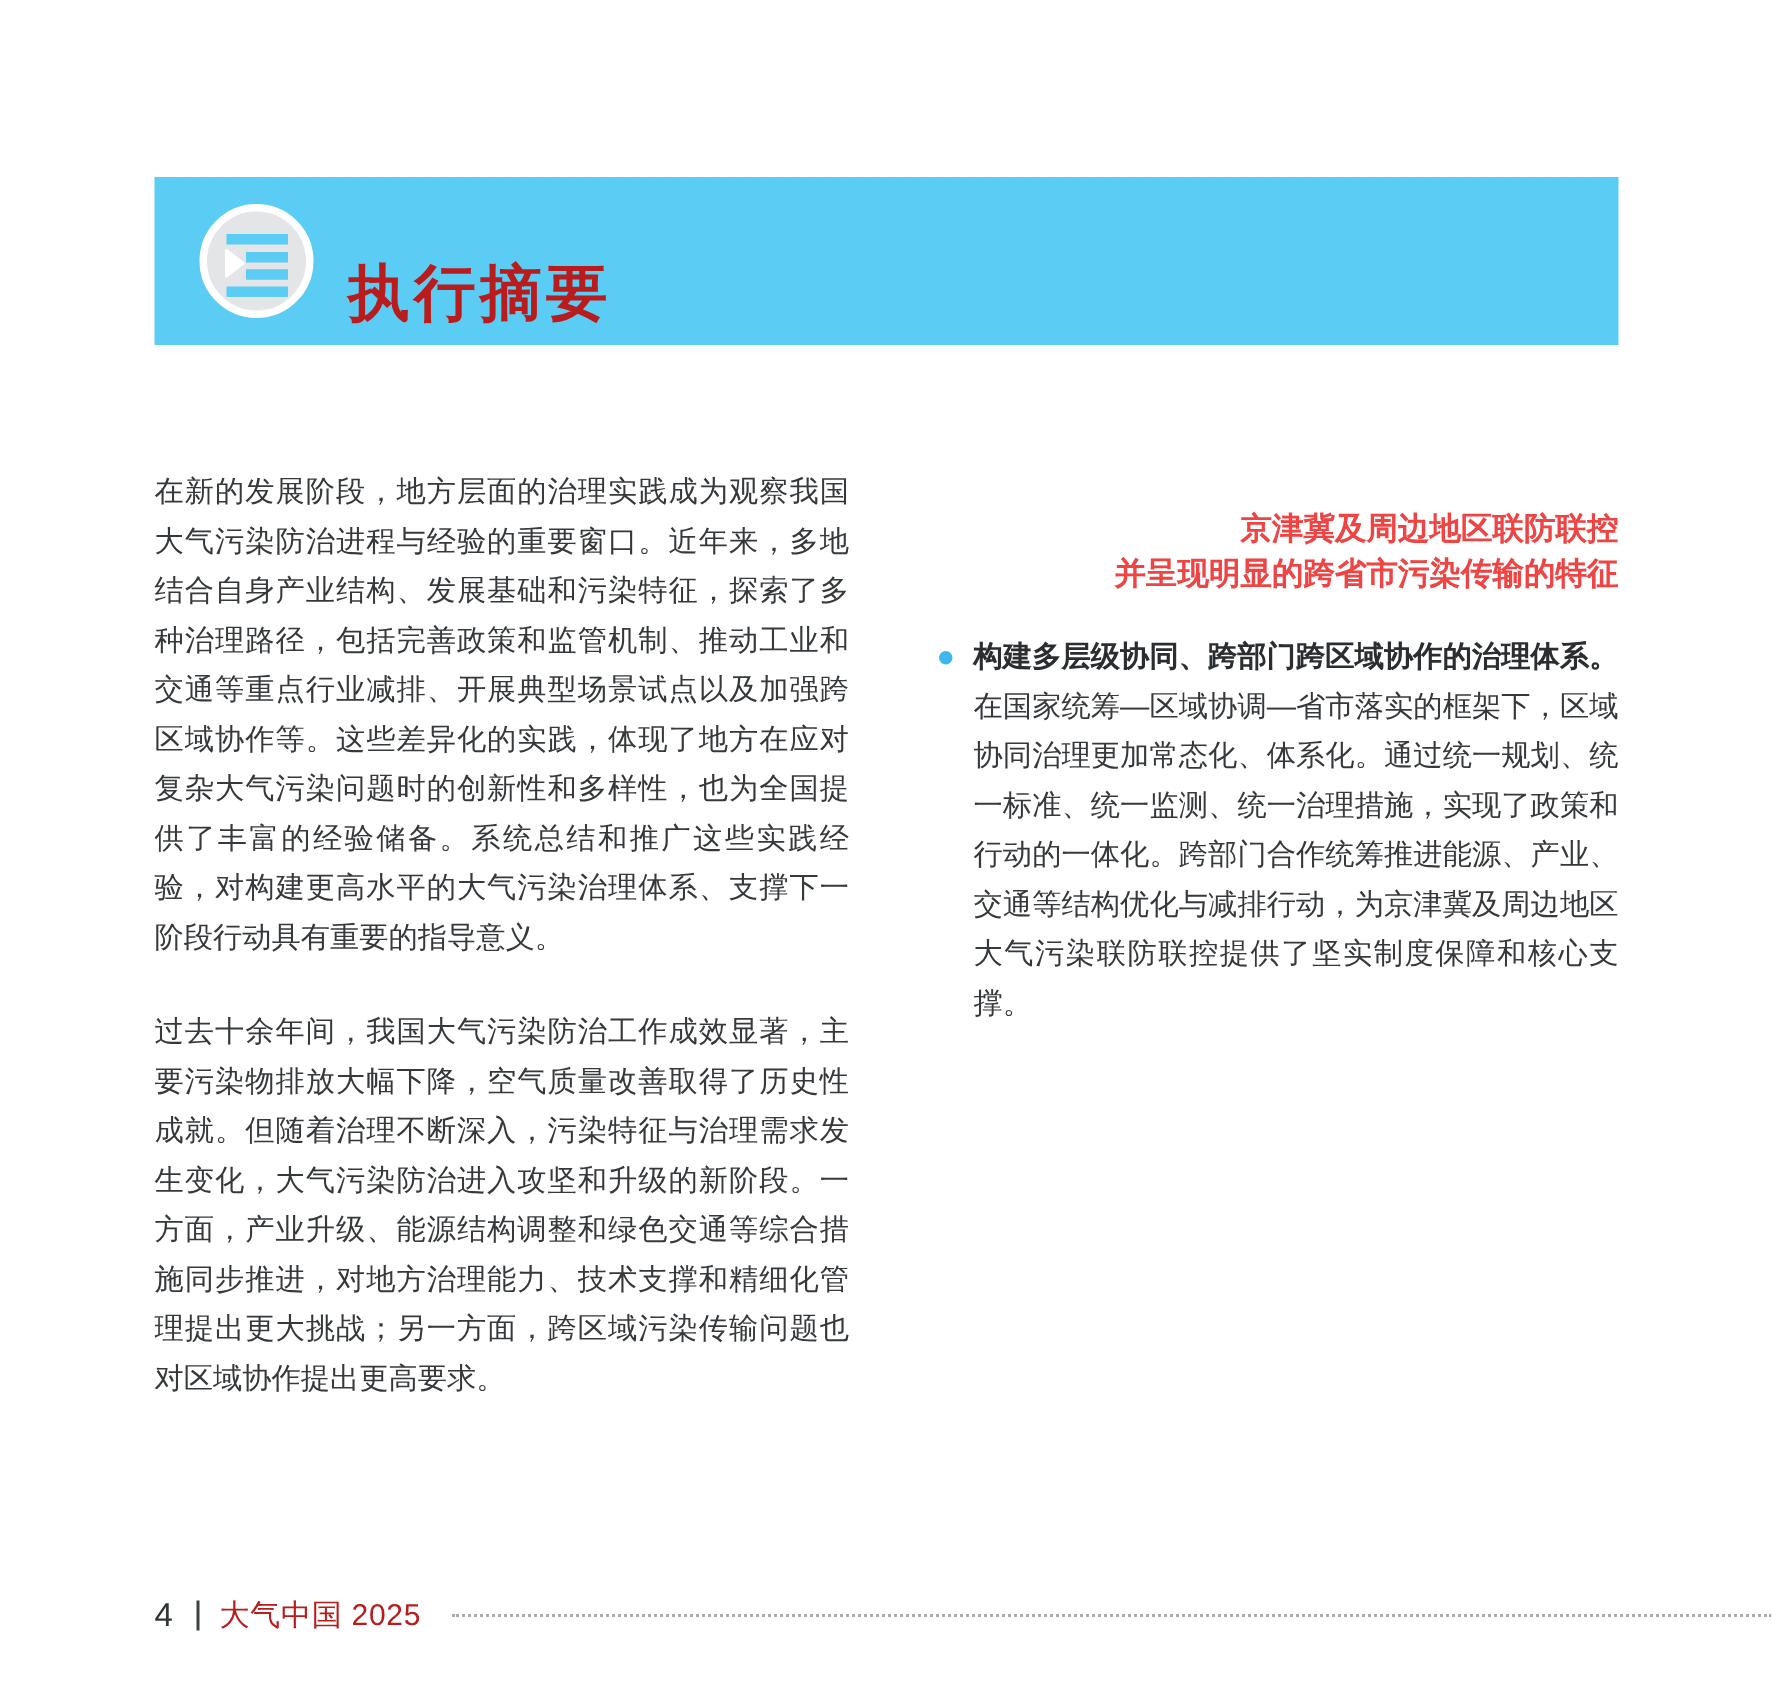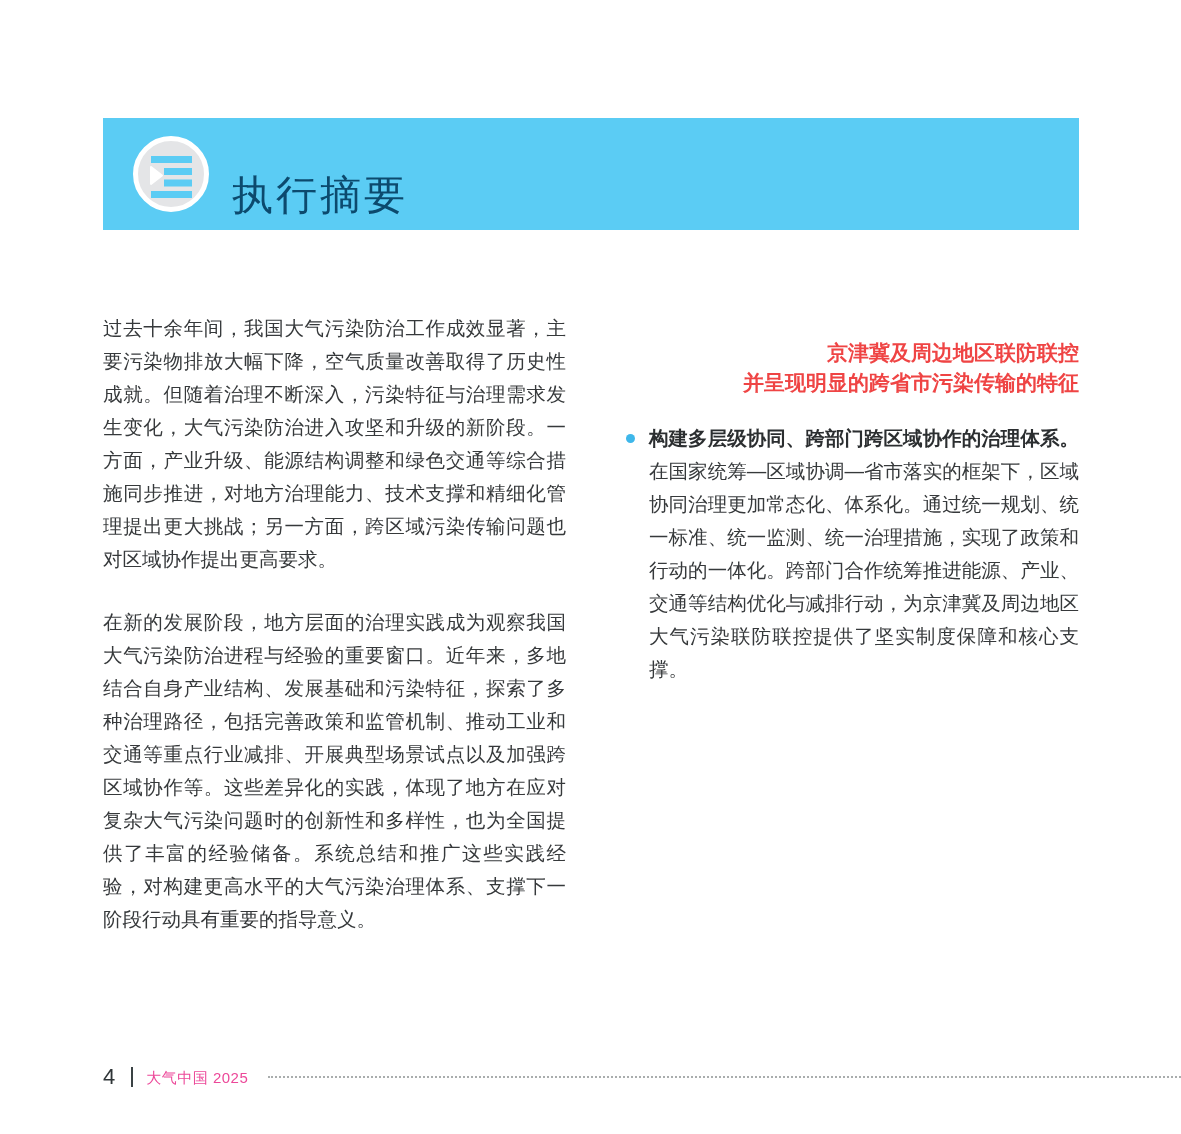--- a/index.html
+++ b/index.html
@@ -21,23 +21,23 @@
     background: #5bccf4;
     display: flex;
     align-items: center;
   }
   .banner-icon {
     width: 78px; height: 78px;
     margin-left: 29px;
     flex: 0 0 auto;
   }
   .banner-title {
-    color: #0c4a6e;
+    color: #b91c1c;
     font-size: 41px;
-    font-weight: normal;
+    font-weight: bold;
     letter-spacing: 3px;
     margin-left: 22px;
     line-height: 1;
     padding-bottom: 4px;
     margin-top: 47px;
   }
 
   
   .column {
     position: absolute;
@@ -89,22 +89,22 @@
     color: #2f3537;
     line-height: 1;
   }
   .footer-divider {
     width: 0;
     height: 20px;
     border-left: 2px solid #3a4244;
     margin: 0 13px 0 16px;
   }
   .footer-title {
-    font-size: 15px;
-    color: #ec4899;
+    font-size: 20px;
+    color: #b91c1c;
     line-height: 1;
     letter-spacing: 0.5px;
   }
   .footer-dotline {
     flex: 1 1 auto;
     height: 0;
     border-top: 2px dotted #a9adad;
     margin-left: 20px;
   }
 </style>
@@ -119,22 +119,22 @@
       <rect x="19" y="21" width="41" height="7" fill="#5bccf4"></rect>
       <polygon points="19,32 30,40.5 19,49" fill="#ffffff" stroke="#ffffff" stroke-width="2" stroke-linejoin="round"></polygon>
       <rect x="32" y="33" width="28" height="7" fill="#5bccf4"></rect>
       <rect x="32" y="44.5" width="28" height="7" fill="#5bccf4"></rect>
       <rect x="19" y="56" width="41" height="7" fill="#5bccf4"></rect>
     </svg>
     <div class="banner-title">执行摘要</div>
   </div>
 
   <div class="column column-left">
+    <p>在新的发展阶段，地方层面的治理实践成为观察我国大气污染防治进程与经验的重要窗口。近年来，多地结合自身产业结构、发展基础和污染特征，探索了多种治理路径，包括完善政策和监管机制、推动工业和交通等重点行业减排、开展典型场景试点以及加强跨区域协作等。这些差异化的实践，体现了地方在应对复杂大气污染问题时的创新性和多样性，也为全国提供了丰富的经验储备。系统总结和推广这些实践经验，对构建更高水平的大气污染治理体系、支撑下一阶段行动具有重要的指导意义。</p>
     <p>过去十余年间，我国大气污染防治工作成效显著，主要污染物排放大幅下降，空气质量改善取得了历史性成就。但随着治理不断深入，污染特征与治理需求发生变化，大气污染防治进入攻坚和升级的新阶段。一方面，产业升级、能源结构调整和绿色交通等综合措施同步推进，对地方治理能力、技术支撑和精细化管理提出更大挑战；另一方面，跨区域污染传输问题也对区域协作提出更高要求。</p>
-    <p>在新的发展阶段，地方层面的治理实践成为观察我国大气污染防治进程与经验的重要窗口。近年来，多地结合自身产业结构、发展基础和污染特征，探索了多种治理路径，包括完善政策和监管机制、推动工业和交通等重点行业减排、开展典型场景试点以及加强跨区域协作等。这些差异化的实践，体现了地方在应对复杂大气污染问题时的创新性和多样性，也为全国提供了丰富的经验储备。系统总结和推广这些实践经验，对构建更高水平的大气污染治理体系、支撑下一阶段行动具有重要的指导意义。</p>
   </div>
 
   <div class="column column-right">
 
     <div class="section-heading">
       <div>京津冀及周边地区联防联控</div>
       <div>并呈现明显的跨省市污染传输的特征</div>
     </div>
 
 

